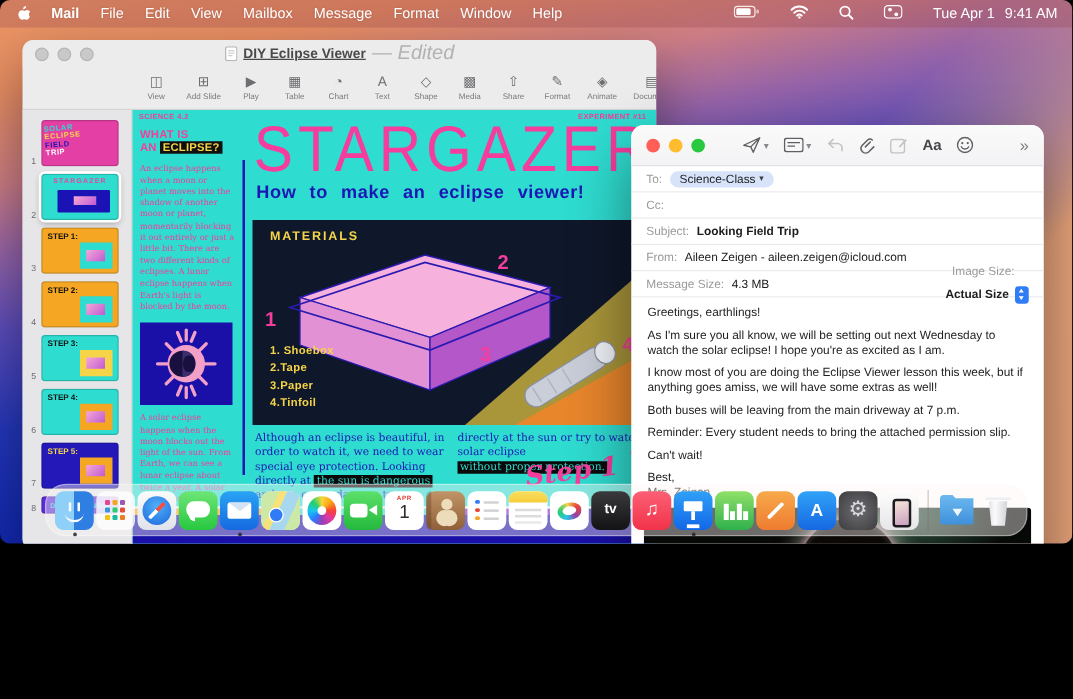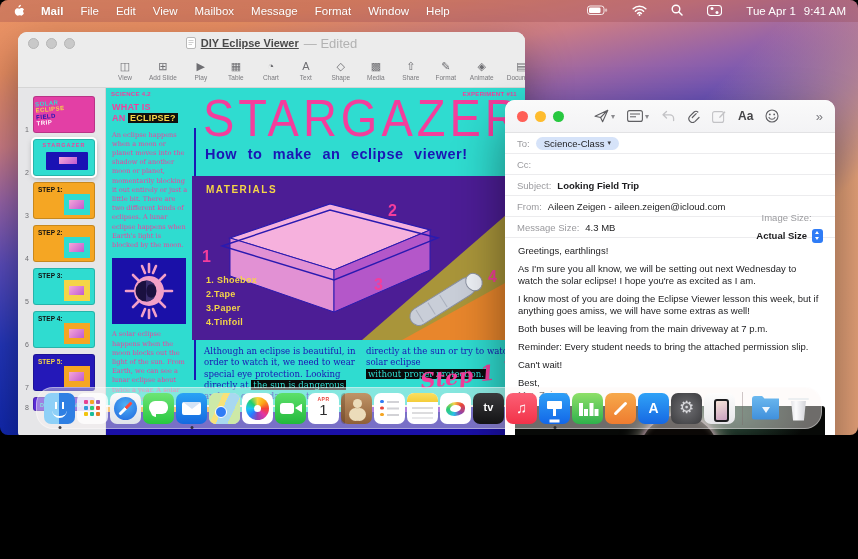--- a/index.html
+++ b/index.html
@@ -24,21 +24,21 @@
   .tl{width:11px;height:11px;border-radius:50%;}
   .tl.inactive{background:#c9c9c9;border:.5px solid #b5b5b5;}
   .tl.red{background:#ff5f57;}.tl.yellow{background:#febc2e;}.tl.green{background:#28c840;}
 
   
   #keynote{position:absolute;left:18px;top:32px;width:507px;height:408px;border-radius:9px;
     background:#ececec;box-shadow:0 20px 45px rgba(0,0,0,.40);z-index:10;overflow:hidden;}
   #kn-titlebar{height:22px;background:#ececec;display:flex;align-items:center;padding:0 10px;position:relative;}
   #kn-title-center{position:absolute;left:0;right:0;top:0;height:22px;display:flex;align-items:center;justify-content:center;gap:5px;}
   #kn-title-text{font-size:11px;font-weight:600;color:#4a4a4a;text-decoration:underline;}
-  #kn-title-suffix{font-size:13px;color:#b2b2b2;}
+  #kn-title-suffix{font-size:16px;color:#b2b2b2;font-style:italic;}
   #kn-toolbar{height:34px;display:flex;align-items:center;padding:0 14px 0 96px;border-bottom:1px solid #d5d5d5;}
   .kn-tool{display:flex;flex-direction:column;align-items:center;justify-content:center;margin-right:13px;min-width:22px;}
   .kn-tool-icon{font-size:11px;color:#6e6e72;line-height:12px;height:13px;}
   .kn-tool-label{font-size:6.5px;color:#7a7a7e;margin-top:1px;white-space:nowrap;}
   #kn-content{position:absolute;top:56px;left:0;right:0;bottom:0;display:flex;}
 
   
   #kn-sidebar{width:88px;background:#e6e6e8;border-right:1px solid #d2d2d4;overflow:hidden;padding-top:5px;}
   .thumb-row{display:flex;align-items:flex-end;gap:4px;margin:3px 6px 6px 2px;}
   .thumb-num{font-size:7px;color:#6e6e72;width:9px;text-align:right;flex:0 0 auto;}
@@ -66,21 +66,21 @@
   #slide-leftcol{position:absolute;left:6px;top:14px;width:76px;}
   #slide-h1{font-size:9px;font-weight:800;color:#f43d9c;letter-spacing:.2px;line-height:1.25;}
   .hl-black{background:#101010;color:#f5d547;padding:0 2px;}
   .slide-para{font-family:"DejaVu Serif",serif;font-size:6.6px;line-height:1.4;color:#f43d9c;margin-top:6px;}
   #sun-box{margin-top:8px;width:74px;height:66px;background:#1a10a8;position:relative;}
   #slide-divider{position:absolute;left:88px;top:40px;width:2px;height:252px;background:#1b16b4;}
   #slide-title{position:absolute;left:97px;top:0px;font-size:47px;color:#f43d9c;letter-spacing:4px;
     white-space:nowrap;transform:scaleY(1.1);transform-origin:top left;font-weight:400;}
   #slide-subtitle{position:absolute;left:99px;top:58px;font-size:14.5px;font-weight:700;color:#1b16b4;
     word-spacing:6px;letter-spacing:.5px;white-space:nowrap;}
-  #materials-box{position:absolute;left:86px;top:88px;width:322px;height:164px;background:#4c1d95;overflow:hidden;}
+  #materials-box{position:absolute;left:96px;top:88px;width:322px;height:164px;background:#0f172a;overflow:hidden;}
   #materials-heading{position:absolute;left:14px;top:8px;font-size:10px;font-weight:700;color:#f5d547;letter-spacing:1.5px;}
   #materials-illus{position:absolute;left:0;top:14px;width:322px;height:150px;}
   #materials-list{position:absolute;left:14px;top:98px;margin:0;padding:0;list-style:none;}
   #materials-list li{font-size:9px;font-weight:700;color:#f5d547;line-height:1.55;letter-spacing:.3px;}
   .mat-num{position:absolute;font-size:16px;font-weight:700;color:#f43d9c;}
   .mat-n0{left:10px;top:72px;}
   .mat-n1{left:196px;top:26px;}
   .mat-n2{left:182px;top:100px;}
   .mat-n3{left:296px;top:92px;}
   .slide-body{position:absolute;font-family:"DejaVu Serif",serif;font-size:8.6px;line-height:1.32;color:#1b16b4;}

